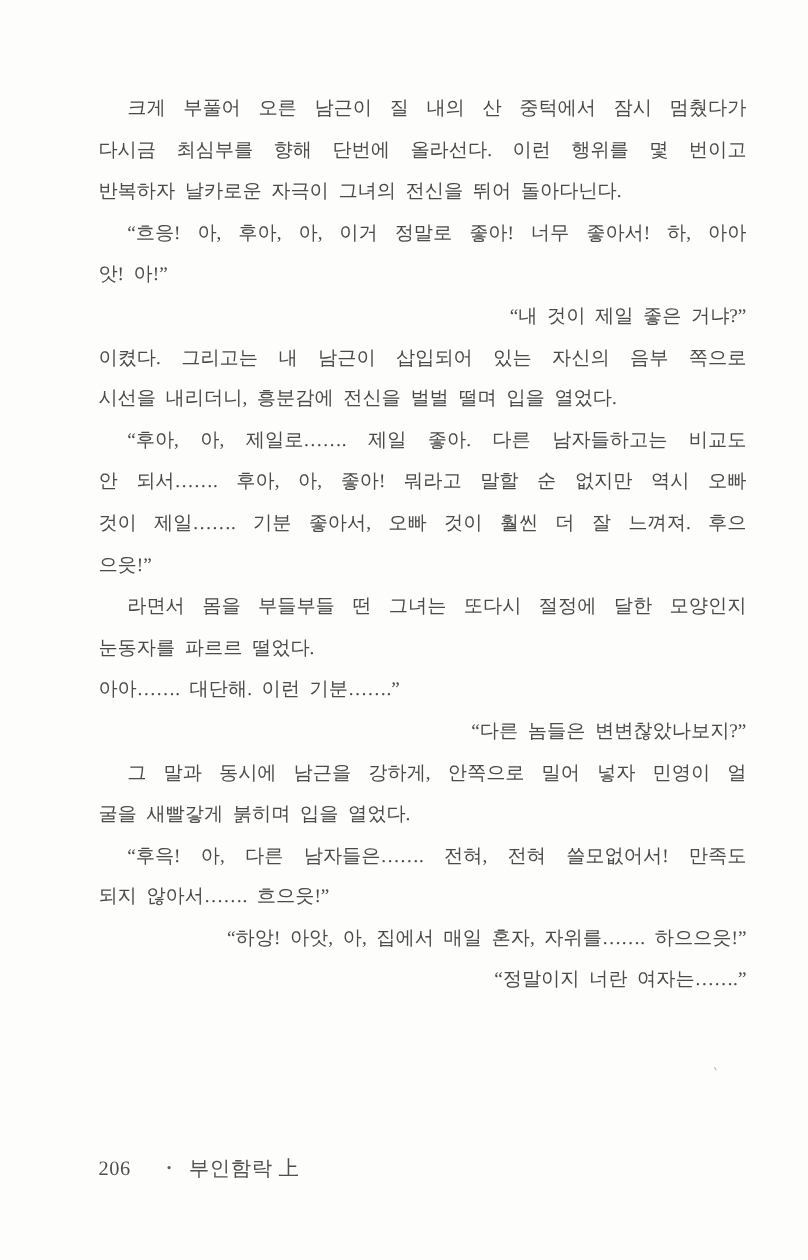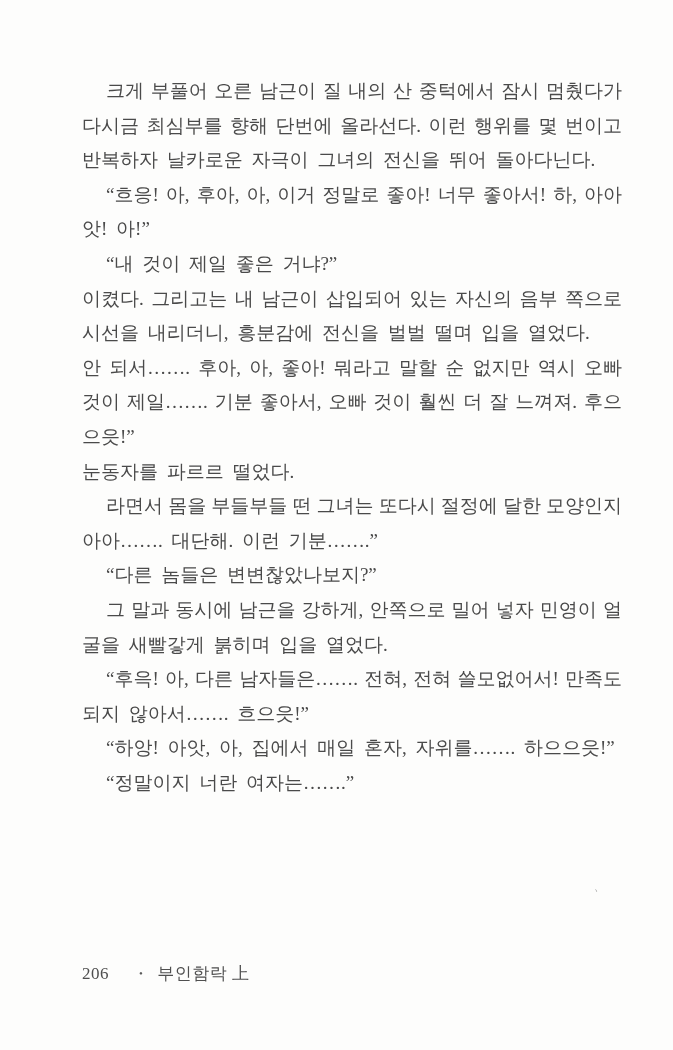--- a/index.html
+++ b/index.html
@@ -21,26 +21,26 @@
   }
   .text-block {
     position: absolute;
     left: 82px; top: 74px;
     width: 540px;
   }
   .line {
     display: block;
     height: 34.6px;
     line-height: 34.6px;
-    font-size: 19px;
+    font-size: 16px;
     word-spacing: 4px;
     white-space: normal;
     text-align: left;
   }
-  .line.ind { padding-left: 24px; }
+  .line.ind { padding-left: 24px; text-align: right; }
   .line.jf {
     text-align: justify;
     text-align-last: justify;
     word-spacing: normal;
   }
   .footer {
     position: absolute;
     left: 82px; top: 962px;
     font-size: 17px;
     color: #4f4f4f;
@@ -71,25 +71,26 @@
 
   <div class="text-block">
     <div class="line ind jf">크게 부풀어 오른 남근이 질 내의 산 중턱에서 잠시 멈췄다가</div>
     <div class="line jf">다시금 최심부를 향해 단번에 올라선다. 이런 행위를 몇 번이고</div>
     <div class="line">반복하자 날카로운 자극이 그녀의 전신을 뛰어 돌아다닌다.</div>
     <div class="line ind jf">“흐응! 아, 후아, 아, 이거 정말로 좋아! 너무 좋아서! 하, 아아</div>
     <div class="line">앗! 아!”</div>
     <div class="line ind">“내 것이 제일 좋은 거냐?”</div>
     <div class="line jf">이켰다. 그리고는 내 남근이 삽입되어 있는 자신의 음부 쪽으로</div>
     <div class="line">시선을 내리더니, 흥분감에 전신을 벌벌 떨며 입을 열었다.</div>
+    <div class="line ind jf">“후아, 아, 제일로……. 제일 좋아. 다른 남자들하고는 비교도</div>
     <div class="line jf">안 되서……. 후아, 아, 좋아! 뭐라고 말할 순 없지만 역시 오빠</div>
     <div class="line jf">것이 제일……. 기분 좋아서, 오빠 것이 훨씬 더 잘 느껴져. 후으</div>
     <div class="line">으읏!”</div>
+    <div class="line ind jf">라면서 몸을 부들부들 떤 그녀는 또다시 절정에 달한 모양인지</div>
     <div class="line">눈동자를 파르르 떨었다.</div>
-    <div class="line ind jf">라면서 몸을 부들부들 떤 그녀는 또다시 절정에 달한 모양인지</div>
     <div class="line">아아……. 대단해. 이런 기분…….”</div>
     <div class="line ind">“다른 놈들은 변변찮았나보지?”</div>
     <div class="line ind jf">그 말과 동시에 남근을 강하게, 안쪽으로 밀어 넣자 민영이 얼</div>
     <div class="line">굴을 새빨갛게 붉히며 입을 열었다.</div>
     <div class="line ind jf">“후윽! 아, 다른 남자들은……. 전혀, 전혀 쓸모없어서! 만족도</div>
     <div class="line">되지 않아서……. 흐으읏!”</div>
     <div class="line ind">“하앙! 아앗, 아, 집에서 매일 혼자, 자위를……. 하으으읏!”</div>
     <div class="line ind">“정말이지 너란 여자는…….”</div>
   </div>
 

